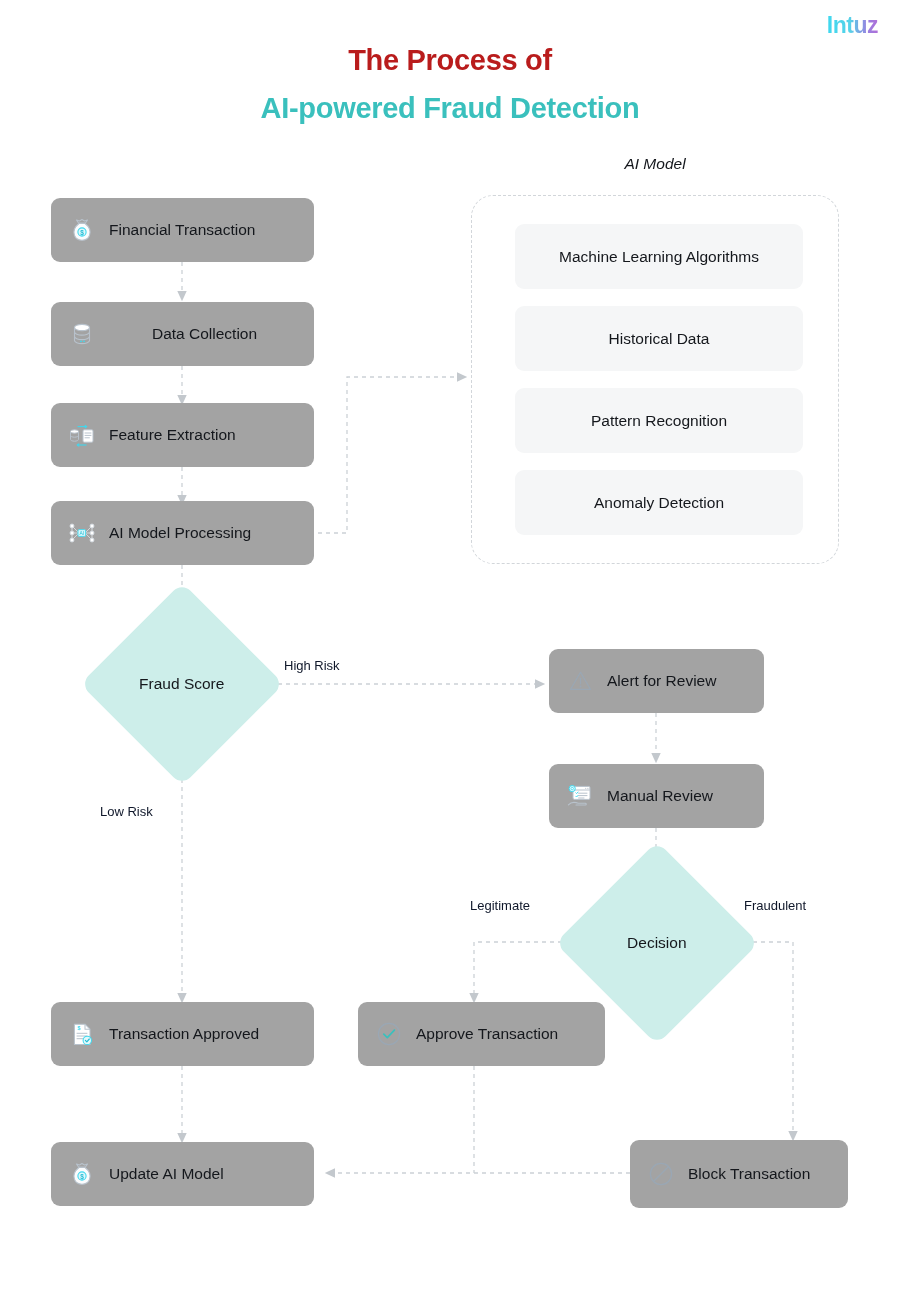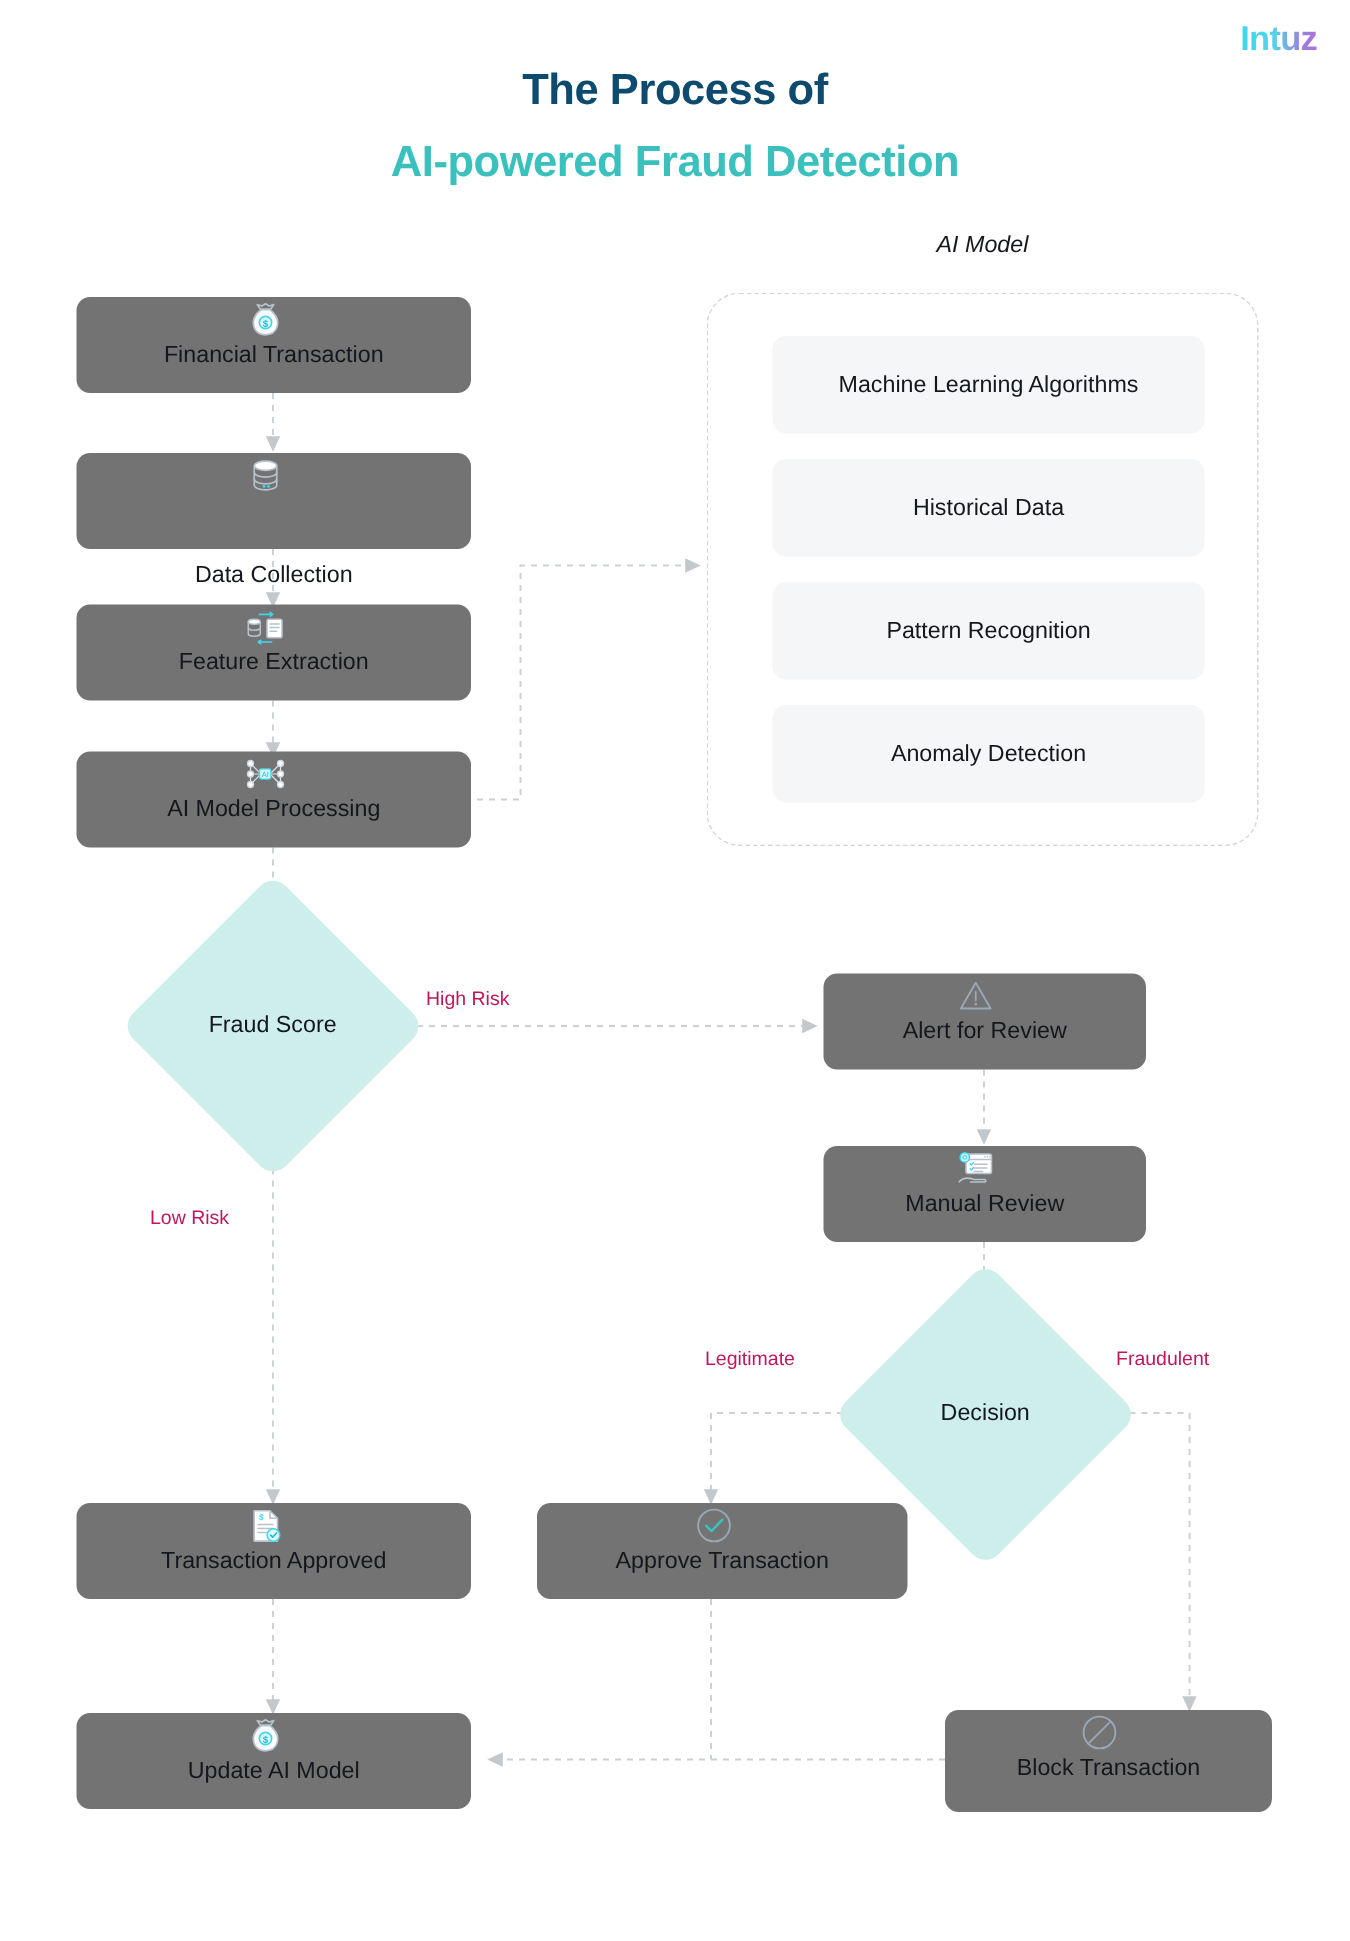--- a/index.html
+++ b/index.html
@@ -18,33 +18,32 @@
     background: linear-gradient(90deg, #3fd8ef 0%, #56d2e8 45%, #9a7fe0 80%, #b06fd8 100%);
     -webkit-background-clip: text; background-clip: text;
     color: transparent; -webkit-text-fill-color: transparent;
   }
 
   
   .title-line {
     position: absolute; left: 0; width: 900px; text-align: center;
     font-weight: 700; letter-spacing: -0.3px;
   }
-  #title-1 { top: 44px; font-size: 29px; color: #0c4a6e; }
+  #title-1 { top: 44px; font-size: 29px; color: #b91c1c; }
   #title-2 { top: 92px; font-size: 29px; color: #3ac0bd; }
 
   
   .node {
     position: absolute;
-    background: #737373;
+    background: #a3a3a3;
     border-radius: 9px;
     display: flex; align-items: center;
     padding: 0 16px;
     color: #14171c;
     font-size: 15.5px;
-    flex-direction: column;
   }
   .node .ico {
     width: 30px; height: 30px;
     flex: 0 0 30px;
     margin-right: 12px;
     display: flex; align-items: center; justify-content: center;
   }
   .node .lbl { white-space: nowrap; }
 
   
@@ -70,21 +69,21 @@
     position: absolute;
     background: #cdeeea;
     display: flex; align-items: center; justify-content: center;
     font-size: 15.5px; color: #14171c;
   }
   .diamond .dlbl { transform: rotate(-45deg); white-space: nowrap; }
 
   
   .edge-label {
     position: absolute;
-    font-size: 13px; color: #be185d; white-space: nowrap; text-align: center;
+    font-size: 13px; color: #0f172a; white-space: nowrap; text-align: center;
   }
 
   
   #wires { position: absolute; left: 0; top: 0; width: 900px; height: 1294px; }
 </style>
 </head>
 <body>
 
 <div id="stage">
 

